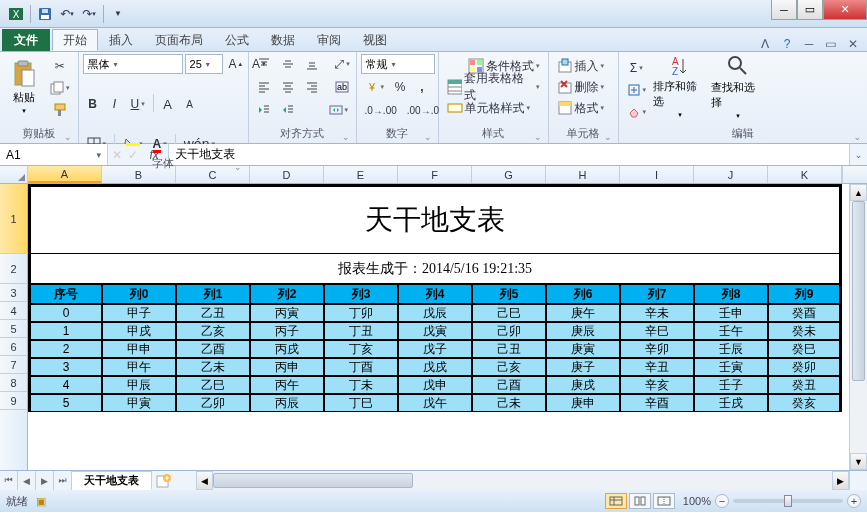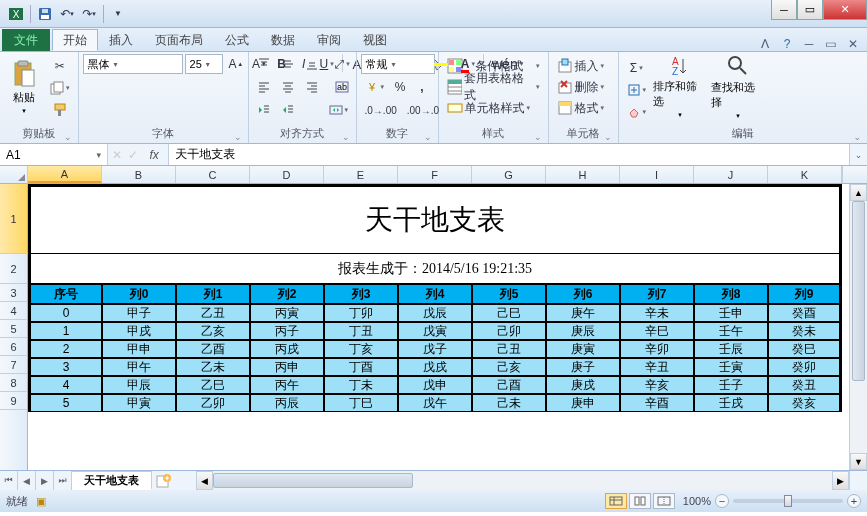--- a/index.html
+++ b/index.html
@@ -11,21 +11,21 @@
 .qat-icon { width: 20px; height: 20px; display: flex; align-items: center; justify-content: center; font-size: 12px; color: #335; }
 .qat-sep { width: 1px; height: 18px; background: #aac; margin: 0 2px; }
 .title-text { position: absolute; left: 50%; transform: translateX(-50%); font-size: 12px; color: #444; }
 .win-controls { position: absolute; right: 0; top: 0; display: flex; height: 20px; }
 .win-btn { width: 26px; height: 20px; display: flex; align-items: center; justify-content: center; font-size: 11px; border: 1px solid #8aa; border-top: none; background: linear-gradient(#f8f8f8,#e0e0e0); }
 .win-btn.max { background: linear-gradient(#f8f8f8,#e0e0e0); }
 .win-btn.close { background: linear-gradient(#e88,#c33); color: #fff; width: 44px; }
 
 
 .tabs { height: 24px; background: linear-gradient(#e8f0fa,#d6e6f6); display: flex; align-items: flex-end; padding-left: 2px; border-bottom: 1px solid #9db8d8; position: relative; }
-.file-tab { background: #1e7145; color: #86efac; padding: 4px 12px 4px 12px; font-size: 12px; margin-right: 2px; height: 22px; display: flex; align-items: center; }
+.file-tab { background: #1e7145; color: #ffffff; padding: 4px 12px 4px 12px; font-size: 12px; margin-right: 2px; height: 22px; display: flex; align-items: center; font-weight: bold; }
 .tab { padding: 4px 10px; font-size: 12px; color: #444; height: 22px; display: flex; align-items: center; border: 1px solid transparent; border-bottom: none; }
 .tab.active { background: #f4f8fc; border-color: #9db8d8; border-bottom: 1px solid #f4f8fc; position: relative; z-index: 2; }
 .tabs-right { margin-left: auto; display: flex; gap: 6px; padding-right: 6px; align-items: center; color: #557; }
 .tabs-right span { width: 16px; text-align: center; }
 
 
 .ribbon { height: 92px; background: linear-gradient(#f4f8fc,#e6eef8); border-bottom: 1px solid #9db8d8; display: flex; }
 .group { border-right: 1px solid #c0d0e0; display: flex; flex-direction: column; padding: 2px 4px 0 4px; }
 .group-body { flex: 1; display: flex; align-items: flex-start; gap: 2px; }
 .group-label { text-align: center; font-size: 11px; color: #556; padding: 2px 0; position: relative; }
@@ -180,21 +180,21 @@
               <rect x="2" y="1" width="10" height="6" fill="#f5c869" stroke="#b80"></rect>
               <rect x="5" y="7" width="3" height="6" fill="#888"></rect>
             </svg>
           </div>
       </div>
     </div>
     <div class="group-label">剪贴板</div>
   </div>
 
   <div class="group" style="width:170px">
-    <div class="group-body" style="gap:2px">
+    <div class="group-body" style="flex-direction:column;gap:20px">
       <div class="row">
         <div class="combo" style="width:100px">
             <span>黑体</span>
             <span class="dd">▾</span>
           </div>
         <div class="combo" style="width:38px">
             <span>25</span>
             <span class="dd">▾</span>
           </div>
         <div class="small-btn">A<sup style="font-size:7px">▴</sup></div>
@@ -361,21 +361,21 @@
         <div class="small-btn">
             <span style="font-size:10px">.00→.0</span>
           </div>
       </div>
     </div>
     <div class="group-label">数字</div>
   </div>
 
   <div class="group" style="width:110px">
     <div class="group-body" style="flex-direction:column;gap:1px;padding-top:2px">
-      <div class="small-btn" style="justify-content:space-between;width:100%">
+      <div class="small-btn" style="justify-content:flex-end;width:100%">
           <svg width="16" height="16">
             <rect x="1" y="1" width="14" height="14" fill="#fff" stroke="#888"></rect>
             <rect x="2" y="2" width="5" height="5" fill="#f88"></rect>
             <rect x="9" y="2" width="5" height="5" fill="#8f8"></rect>
             <rect x="2" y="9" width="5" height="5" fill="#ff8"></rect>
             <rect x="9" y="9" width="5" height="5" fill="#88f"></rect>
           </svg>
           <span>条件格式</span>
           <span class="dd">▾</span>
         </div>

